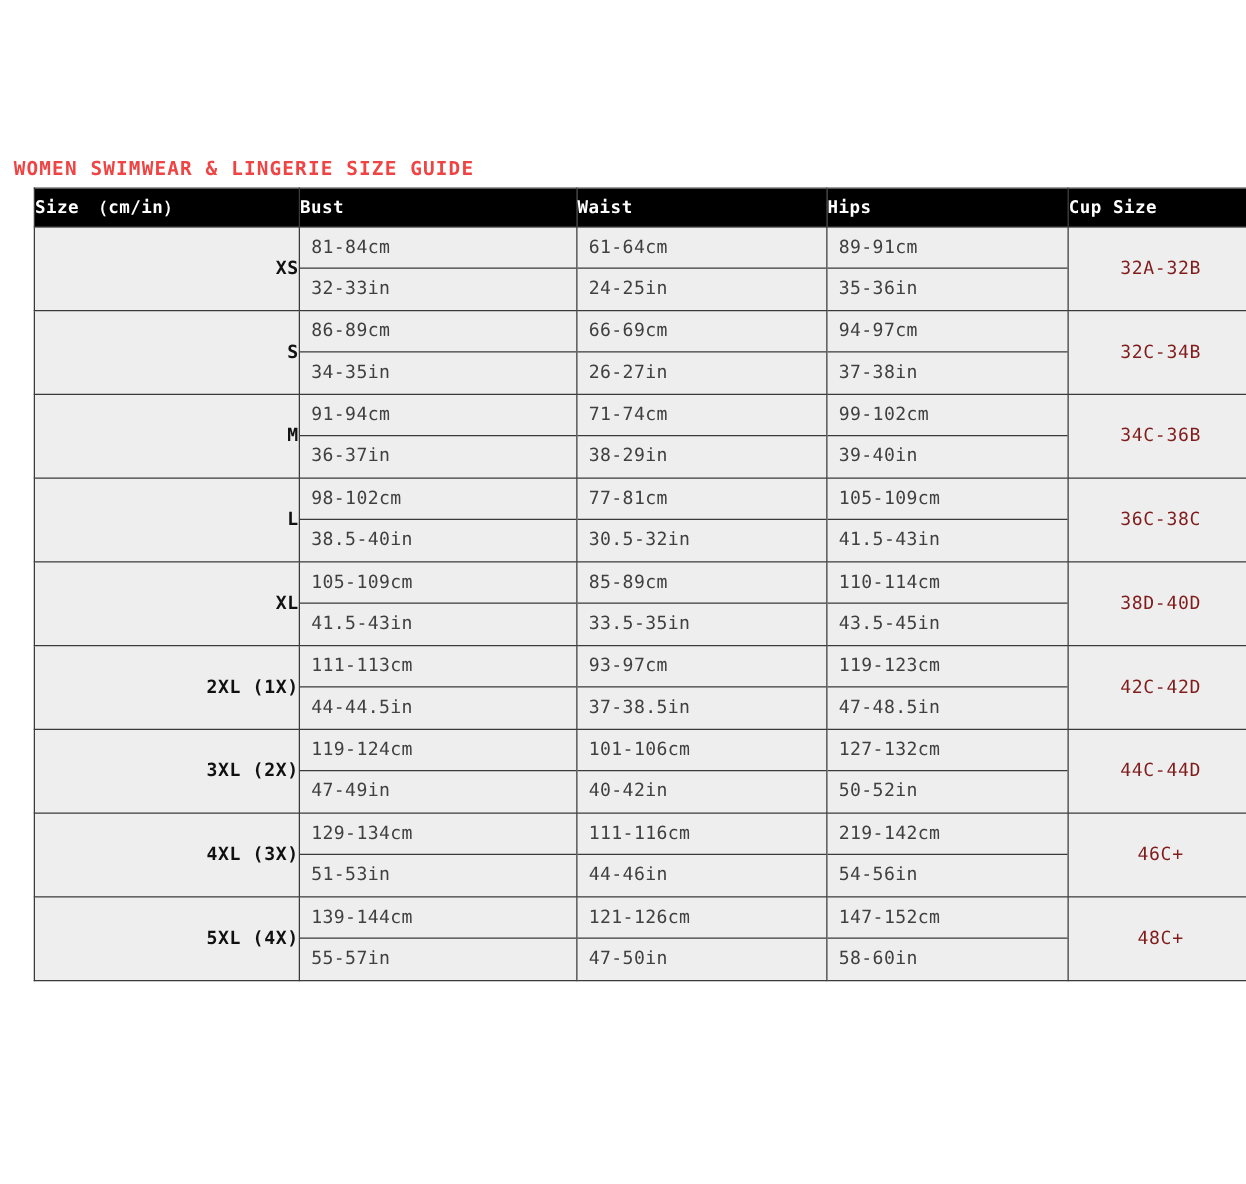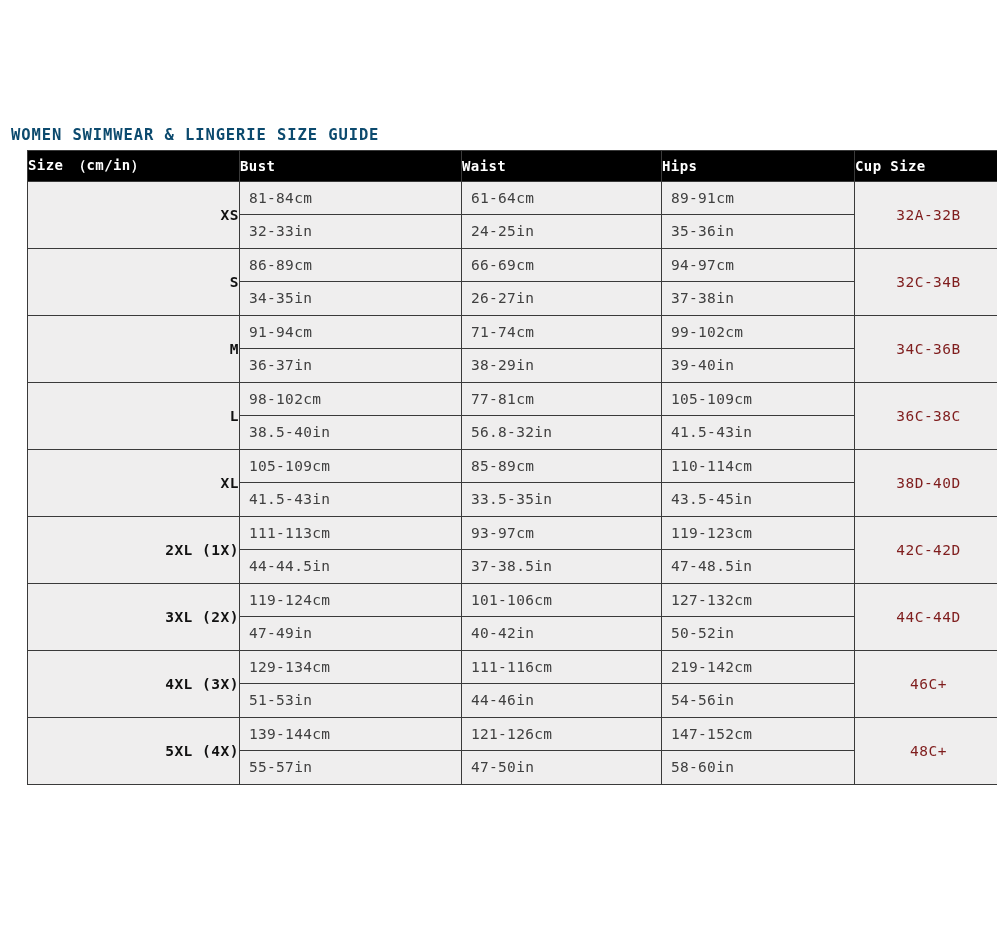--- a/index.html
+++ b/index.html
@@ -22,21 +22,21 @@
     width: 997px;
     height: 947px;
   }
   .guide-title {
     position: absolute;
     left: 11px;
     top: 126px;
     font-size: 15.5px;
     font-weight: bold;
     letter-spacing: 0.9px;
-    color: #0c4a6e;
+    color: #ef4444;
     white-space: nowrap;
   }
   .table-wrap {
     position: absolute;
     left: 11px;
     top: 150px;
     width: 975px;
     margin-left: 16px;
   }
   table.size-table {
@@ -177,21 +177,21 @@
         </tr>
 
         <tr>
           <td class="size-cell">L</td>
           <td class="meas-cell">
             <div class="line top">98-102cm</div>
             <div class="line">38.5-40in</div>
           </td>
           <td class="meas-cell">
             <div class="line top">77-81cm</div>
-            <div class="line">56.8-32in</div>
+            <div class="line">30.5-32in</div>
           </td>
           <td class="meas-cell">
             <div class="line top">105-109cm</div>
             <div class="line">41.5-43in</div>
           </td>
           <td class="cup-cell">36C-38C</td>
         </tr>
 
         <tr>
           <td class="size-cell">XL</td>

